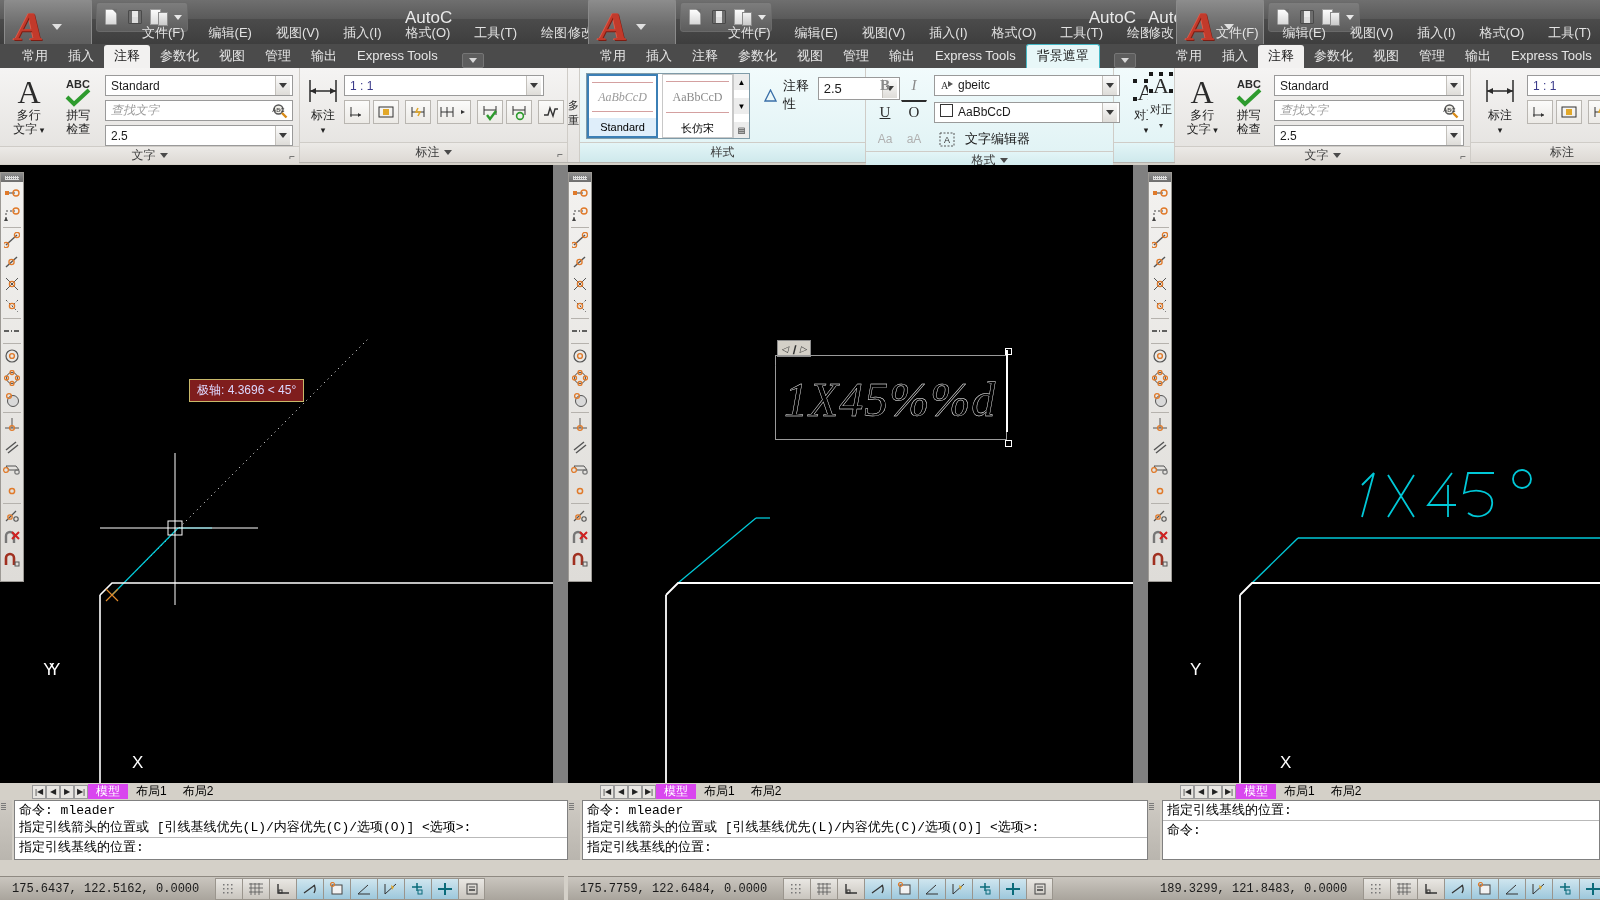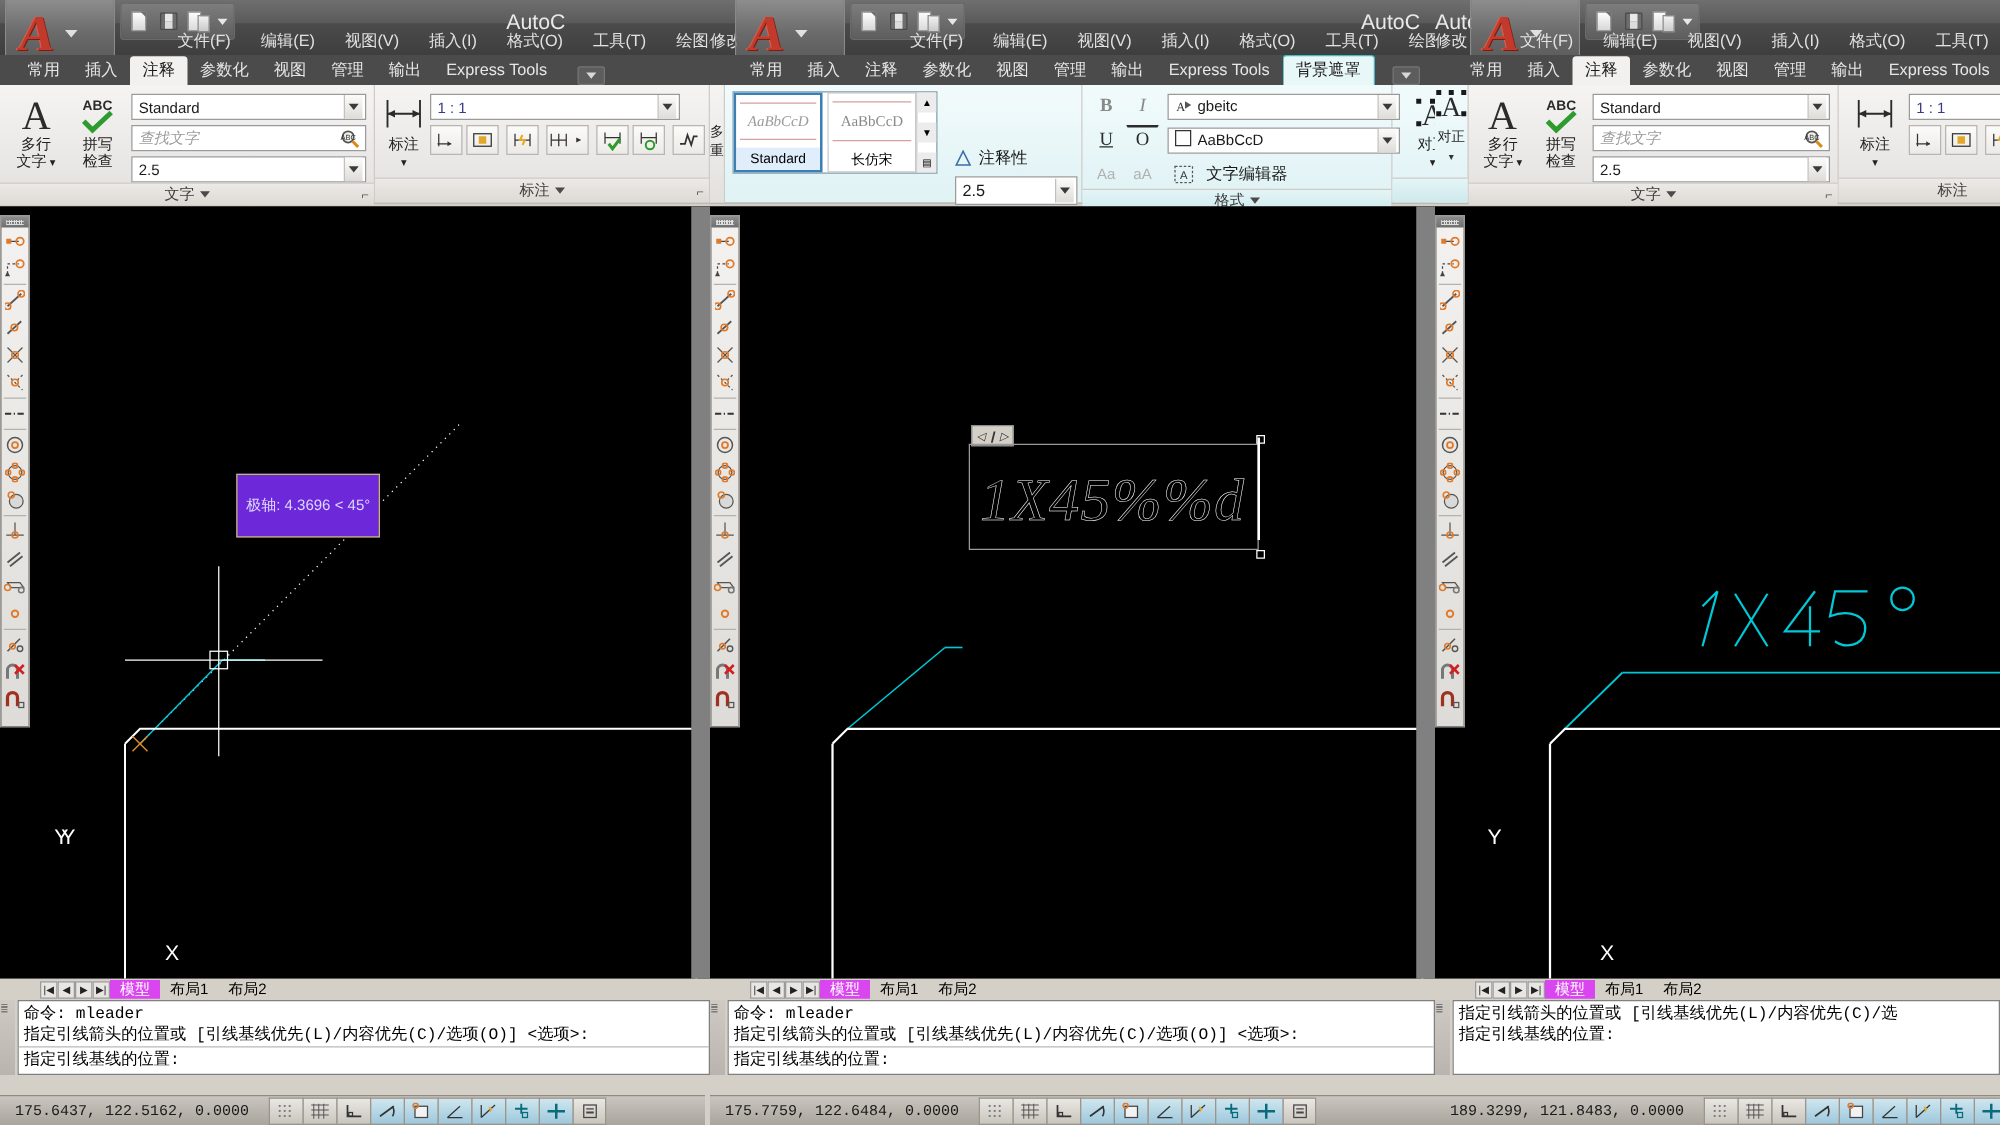--- a/index.html
+++ b/index.html
@@ -138,22 +138,22 @@
      justify-content:center; }
   .stbtn.on { background:linear-gradient(180deg,#cfe6ef,#9dc8dc); }
   .stbtn:last-child { border-right:1px solid #9a958d; }
 
   
   .mtext-box { position:absolute; border:1px solid #9a9a9a; }
   .mtext-ruler { position:absolute; background:#d4d0c8; border:1px solid #8d8d8d;
      display:flex; align-items:center; justify-content:center; gap:2px; }
   .mtext-ruler i { font-size:9px; color:#333; }
 
-  .tooltip-polar { position:absolute; background:#6d28d9; border:1px solid #c8b96a;
-     color:#dcd8ff; font-size:12px; padding:16px 7px; white-space:nowrap; }
+  .tooltip-polar { position:absolute; background:#7f1d1d; border:1px solid #c8b96a;
+     color:#dcd8ff; font-size:12px; padding:2px 7px; white-space:nowrap; }
 
   svg { display:block; }
 </style>
 </head>
 <body>
 
 <div class="screen">
 
 <div class="panel" id="panel1">
 
@@ -680,21 +680,21 @@
               <span style="position:absolute;left:3px;right:3px;bottom:6px;border-top:1px solid #d4a0a0;"></span>
             </div>
             <div style="height:18px;font-size:11px;text-align:center;line-height:18px;">长仿宋</div>
           </div>
           <div style="width:16px;display:flex;flex-direction:column;justify-content:space-between;border-left:1px solid #c8c8c8;">
             <span style="height:16px;background:#ececec;display:flex;align-items:center;justify-content:center;font-size:8px;">▲</span>
             <span style="height:16px;background:#ececec;display:flex;align-items:center;justify-content:center;font-size:8px;">▼</span>
             <span style="height:16px;background:#ececec;display:flex;align-items:center;justify-content:center;font-size:8px;">▤</span>
           </div>
         </div>
-        <div style="display:flex;flex-direction:column;gap:6px;margin-left:10px;padding-top:4px;margin-top:40px;">
+        <div style="display:flex;flex-direction:row;gap:6px;margin-left:10px;padding-top:4px;">
           <div style="display:flex;align-items:center;gap:6px;">
             <span>
                   <svg width="13" height="13" viewBox="0 0 13 13">
                     <path d="M6.5 1 L12 12 L1 12 Z" fill="none" stroke="#3a6fa8" stroke-width="1.3"></path>
                   </svg>
                 </span>
             <span style="font-size:13px;color:#1a1a1a;">注释性</span>
           </div>
           <div class="combo" style="width:98px;height:23px;">
             <span class="cv" style="font-size:13px;">2.5</span>
@@ -1373,23 +1373,23 @@
           <span>▶</span>
           <span>▶|</span>
     </span>
     <span class="lt act">模型</span>
     <span class="lt">布局1</span>
     <span class="lt">布局2</span>
   </div>
 
   <div class="cmdwin" style="left:14px; right:0; top:800px; height:60px;">
     <div class="cmdhist">
-      <div>指定引线箭头的位置或 [引线基线优先(L)/内容优先(C)/选</div>
       <div>指定引线基线的位置:</div>
     </div>
+    <div class="cmdline">命令:</div>
   </div>
   <div class="cmdgrip" style="position:absolute;left:0;top:800px;width:12px;height:60px;">
         <i></i>
       </div>
 
   <div class="statusbar" style="left:0; right:0;">
     <span class="coords">189.3299, 121.8483, 0.0000</span>
     <span class="stbtns">
       <span class="stbtn">
             <svg width="15" height="14">

